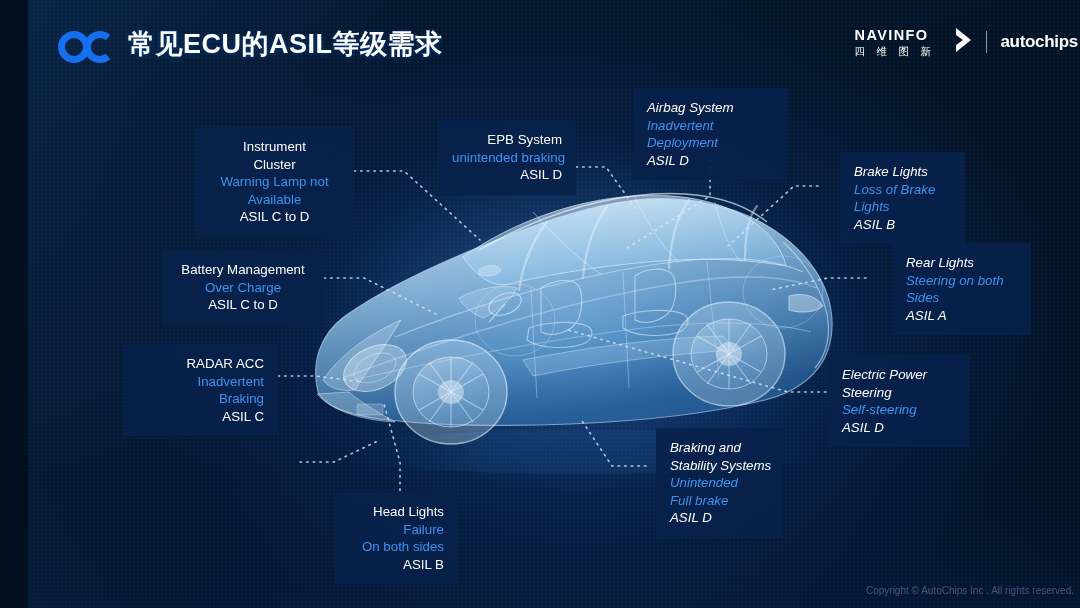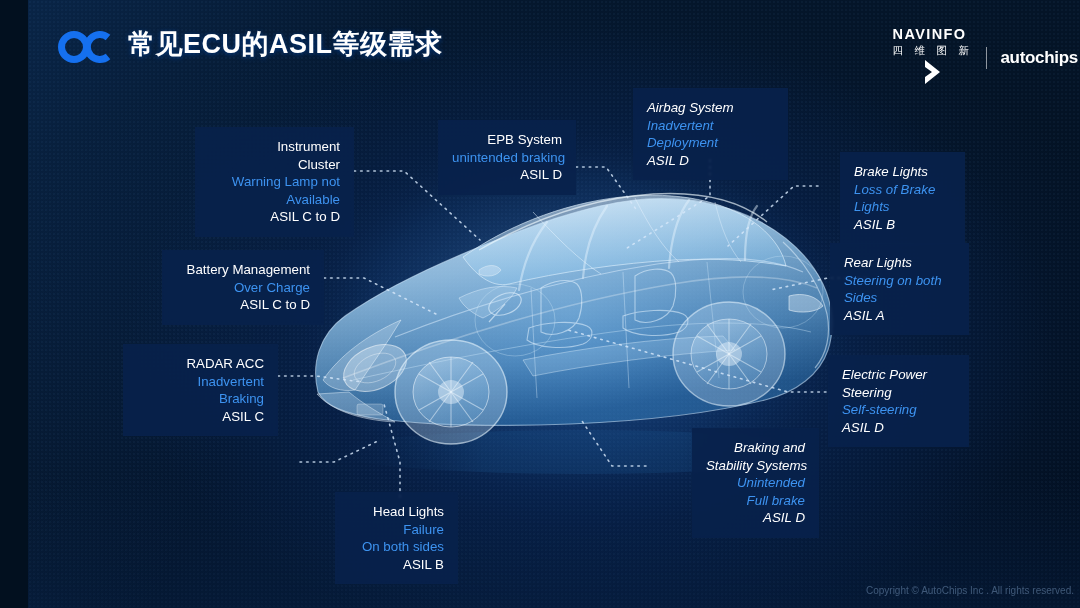--- a/index.html
+++ b/index.html
@@ -42,21 +42,21 @@
   .header { position:absolute; left:0; top:0; width:1080px; height:84px; z-index:40; }
   .oc-logo { position:absolute; left:30px; top:30px; width:58px; height:34px; }
   .page-title {
     position:absolute; left:100px; top:26px;
     font-size:27px; font-weight:bold; letter-spacing:.5px;
     color:#ffffff;
     text-shadow:0 1px 5px rgba(0,60,140,0.9);
     white-space:nowrap;
   }
   .brandbar { position:absolute; right:30px; top:27px; display:flex; align-items:center; gap:13px; }
-  .navinfo { display:flex; align-items:center; gap:4px;flex-direction:column; }
+  .navinfo { display:flex; align-items:center; gap:19px; }
   .navinfo-txt { display:flex; flex-direction:column; align-items:flex-start; line-height:1; }
   .navinfo-en { font-size:14.5px; font-weight:bold; letter-spacing:1.4px; color:#fff; }
   .navinfo-cn { font-size:10.5px; letter-spacing:4.3px; color:#fff; margin-top:3px; }
   .brand-sep { width:1px; height:22px; background:rgba(255,255,255,.55); }
   .autochips { font-size:17px; font-weight:bold; letter-spacing:-0.3px; color:#fff; }
 
   
   #car { position:absolute; left:255px; top:92px; width:575px; height:420px; z-index:10; }
 
   
@@ -272,21 +272,21 @@
       <path d="M372,497 L372,462 L356,404"></path>
 
       <path d="M272,462 L306,462 L352,440"></path>
 
       <path d="M250,376 L288,376 L334,382"></path>
 
       <path d="M296,278 L336,278 L412,316"></path>
     </g>
   </svg>
 
-  <div class="callout ra" style="left:167px;  top:127px; width:159px;">
+  <div class="callout ra" style="left:167px;  top:127px; width:159px;text-align:center;">
     <div class="ln t">Instrument</div>
     <div class="ln t">Cluster</div>
     <div class="ln h">Warning Lamp not</div>
     <div class="ln h">Available</div>
     <div class="ln t">ASIL C to D</div>
   </div>
 
   <div class="callout ra" style="left:410px; top:120px; width:138px;">
     <div class="ln t">EPB System</div>
     <div class="ln h">unintended braking</div>
@@ -300,35 +300,35 @@
     <div class="ln t">ASIL D</div>
   </div>
 
   <div class="callout la" style="left:812px; top:152px; width:125px;">
     <div class="ln t">Brake Lights</div>
     <div class="ln h">Loss of Brake</div>
     <div class="ln h">Lights</div>
     <div class="ln t">ASIL B</div>
   </div>
 
-  <div class="callout la" style="left:802px; top:243px; width:139px;">
+  <div class="callout la" style="left:864px; top:243px; width:139px;">
     <div class="ln t">Rear Lights</div>
     <div class="ln h">Steering on both</div>
     <div class="ln h">Sides</div>
     <div class="ln t">ASIL A</div>
   </div>
 
   <div class="callout la" style="left:800px; top:355px; width:141px;">
     <div class="ln t">Electric Power</div>
     <div class="ln t">Steering</div>
     <div class="ln h">Self-steering</div>
     <div class="ln t">ASIL D</div>
   </div>
 
-  <div class="callout la" style="left:664px; top:428px; width:127px;text-align:right;">
+  <div class="callout la" style="left:628px; top:428px; width:127px;">
     <div class="ln t">Braking and</div>
     <div class="ln t">Stability Systems</div>
     <div class="ln h">Unintended</div>
     <div class="ln h">Full brake</div>
     <div class="ln t">ASIL D</div>
   </div>
 
   <div class="callout ra" style="left:307px; top:492px; width:123px;">
     <div class="ln t">Head Lights</div>
     <div class="ln h">Failure</div>
@@ -337,21 +337,21 @@
   </div>
 
 
   <div class="callout ra" style="left:95px; top:344px; width:155px;">
     <div class="ln t">RADAR ACC</div>
     <div class="ln h">Inadvertent</div>
     <div class="ln h">Braking</div>
     <div class="ln t">ASIL C</div>
   </div>
 
-  <div class="callout ra" style="left:134px; top:250px; width:162px;">
+  <div class="callout ra" style="left:134px; top:250px; width:162px;text-align:center;">
     <div class="ln t">Battery Management</div>
     <div class="ln h">Over Charge</div>
     <div class="ln t">ASIL C to D</div>
   </div>
 
   <div class="copyright">Copyright © AutoChips Inc . All rights reserved.</div>
 
 </div>
 
 </body></html>

